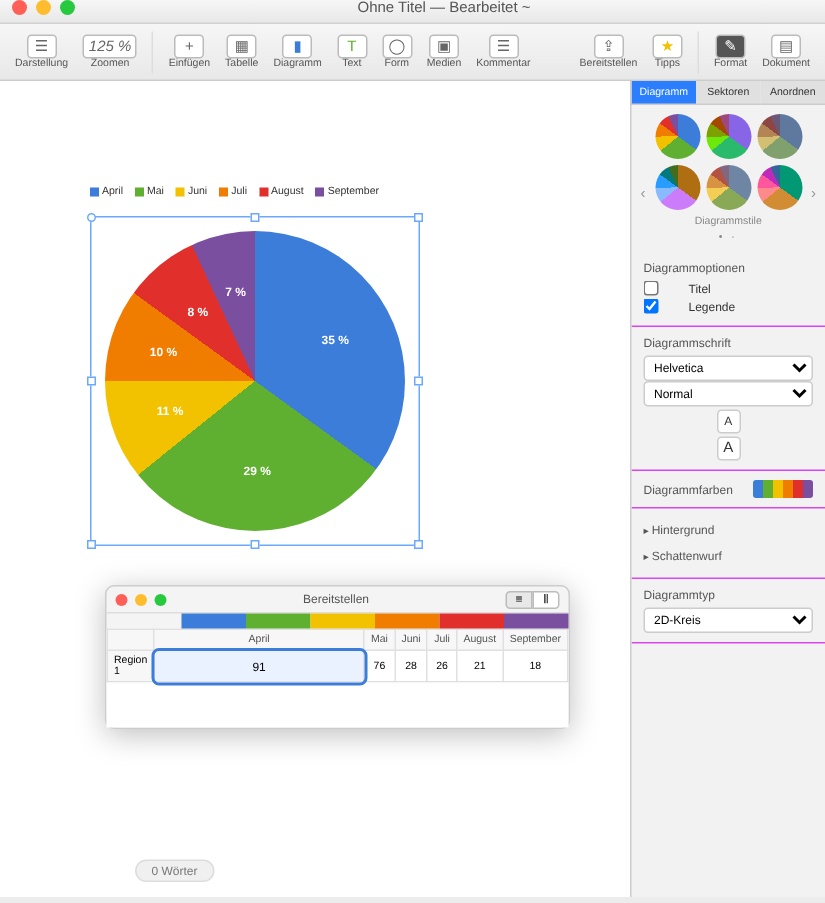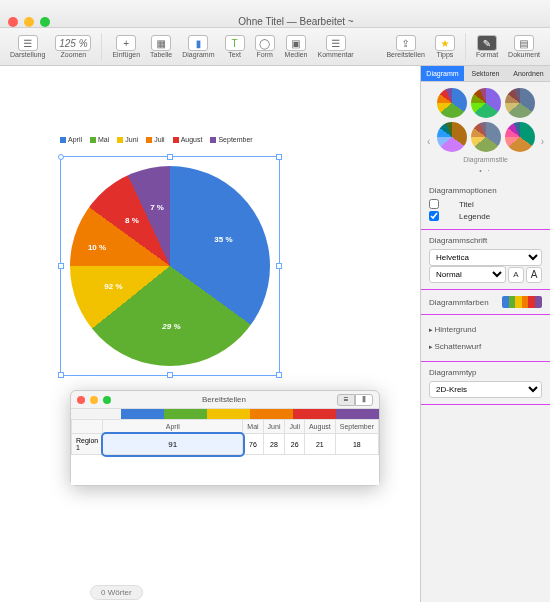--- a/index.html
+++ b/index.html
@@ -1,18 +1,18 @@
 <!DOCTYPE html>
 <html><head>
 <meta charset="utf-8">
 <style>
 * { box-sizing: border-box; margin: 0; padding: 0; font-family: -apple-system, Helvetica, Arial, sans-serif; }
 body { background: #f0f0f0; width: 550px; height: 602px; overflow: hidden; position: relative; }
 .window { background: #ececec; width: 550px; height: 602px; position: relative; }
-.titlebar { height: 28px; background: linear-gradient(#f6f6f6,#e8e8e8); display: flex; align-items: flex-end; padding: 0 8px; border-bottom: 1px solid #d0d0d0; }
+.titlebar { height: 16px; background: linear-gradient(#f6f6f6,#e8e8e8); display: flex; align-items: flex-start; padding: 0 8px; border-bottom: 1px solid #d0d0d0; }
 .traffic { display: flex; gap: 6px; }
 .tl { width: 10px; height: 10px; border-radius: 50%; }
 .tl.r { background: #ff5f56; } .tl.y { background: #ffbd2e; } .tl.g { background: #27c93f; }
 .title { flex: 1; text-align: center; font-size: 10px; color: #555; }
 .toolbar { height: 38px; background: linear-gradient(#f6f6f6,#e8e8e8); border-bottom: 1px solid #ccc; display: flex; align-items: center; padding: 0 6px; gap: 2px; }
 .tbtn { display: flex; flex-direction: column; align-items: center; font-size: 7px; color: #555; padding: 2px 4px; cursor: pointer; }
 .tbtn .ico { width: 20px; height: 16px; background: #fff; border: 1px solid #bbb; border-radius: 3px; display:flex;align-items:center;justify-content:center;font-size:10px;color:#666; }
 .zoom .ico { width: 36px; font-style: italic; }
 .spacer { flex: 1; }
 .main { display: flex; height: 544px; }
@@ -22,21 +22,21 @@
 .insp-tab { flex: 1; text-align: center; padding: 4px 0; font-size: 7px; background: #e0e0e0; border-bottom: 1px solid #ccc; cursor: pointer; }
 .insp-tab.active { background: #2b7fff; color: #fff; }
 .insp-section { padding: 6px 8px; border-bottom: 1px solid #d946ef; }
 .insp-section .hdr { font-size: 8px; color: #555; margin-bottom: 4px; }
 .styles { display: flex; flex-wrap: wrap; gap: 4px; padding: 6px; justify-content: center; }
 .style-thumb { width: 30px; height: 30px; border-radius: 50%; background: conic-gradient(#3b7dd8 0 35%, #5fb030 0 64%, #f2c100 0 75%, #f07c00 0 85%, #e12f2c 0 93%, #7b4fa0 0 100%); cursor:pointer;}
 .style-label { width: 100%; text-align: center; font-size: 7px; color: #888; }
 .chk { display: flex; align-items: center; gap: 20px; font-size: 8px; margin: 2px 0; }
 .chk input { width: 10px; height: 10px; }
 .sel { width: 100%; font-size: 8px; padding: 2px; border: 1px solid #ccc; border-radius: 3px; background: #fff; margin: 0 0; }
-.font-row { display: flex; gap: 2px; align-items: center; }
+.font-row { display: flex; gap: 2px; align-items: center; flex-direction: column; }
 .font-row .sel { flex: 1; }
 .font-btn { width: 16px; height: 16px; border: 1px solid #ccc; background: #fff; border-radius: 3px; font-size: 8px; text-align: center; line-height: 14px; cursor:pointer;}
 .color-swatch { display: inline-block; width: 40px; height: 12px; background: linear-gradient(90deg,#3b7dd8 0 16.6%,#5fb030 0 33%,#f2c100 0 50%,#f07c00 0 66%,#e12f2c 0 83%,#7b4fa0 0 100%); border-radius: 2px; vertical-align: middle; }
 .disc { font-size: 8px; color: #555; padding: 4px 0; cursor: pointer; }
 .disc::before { content: "▸ "; font-size: 7px; }
 
 .chart-box { position: absolute; left: 60px; top: 90px; width: 220px; height: 220px; }
 .legend { position: absolute; left: 60px; top: 70px; display: flex; gap: 8px; font-size: 7px; color: #333; flex-wrap: wrap; width: 260px; }
 .legend-item { display: flex; align-items: center; gap: 2px; }
 .legend-sw { width: 6px; height: 6px; }
@@ -178,23 +178,23 @@
           <div class="handle tm"></div>
           <div class="handle tr"></div>
           <div class="handle ml"></div>
           <div class="handle mr"></div>
           <div class="handle bl"></div>
           <div class="handle bm"></div>
           <div class="handle br"></div>
         </div>
         <div class="pie" id="pie" style="background: conic-gradient(rgb(59, 125, 216) 0%, rgb(59, 125, 216) 35%, rgb(95, 176, 48) 35%, rgb(95, 176, 48) 64.2308%, rgb(242, 193, 0) 64.2308%, rgb(242, 193, 0) 75%, rgb(240, 124, 0) 75%, rgb(240, 124, 0) 85%, rgb(225, 47, 44) 85%, rgb(225, 47, 44) 93.0769%, rgb(123, 79, 160) 93.0769%, rgb(123, 79, 160) 100%);">
             <div class="pie-label" style="left: 153.46px; top: 72.7606px;">35 %</div>
-            <div class="pie-label" style="left: 101.45px; top: 159.982px; font-style: italic;">29 %</div>
-            <div class="pie-label" style="left: 43.4013px; top: 119.914px;">92 %</div>
-            <div class="pie-label" style="left: 27px; top: 81.459px;">10 %</div>
+            <div class="pie-label" style="left: 101.45px; top: 159.982px;">29 %</div>
+            <div class="pie-label" style="left: 43.4013px; top: 119.914px;">11 %</div>
+            <div class="pie-label" style="left: 39px; top: 81.459px;">10 %</div>
             <div class="pie-label" style="left: 61.8664px; top: 53.6769px;">8 %</div>
             <div class="pie-label" style="left: 87.0529px; top: 41.4135px;">7 %</div>
           </div>
       </div>
 
       <div class="footer-pill">0 Wörter</div>
     </div>
 
     <div class="inspector">
       <div class="insp-tabs">

